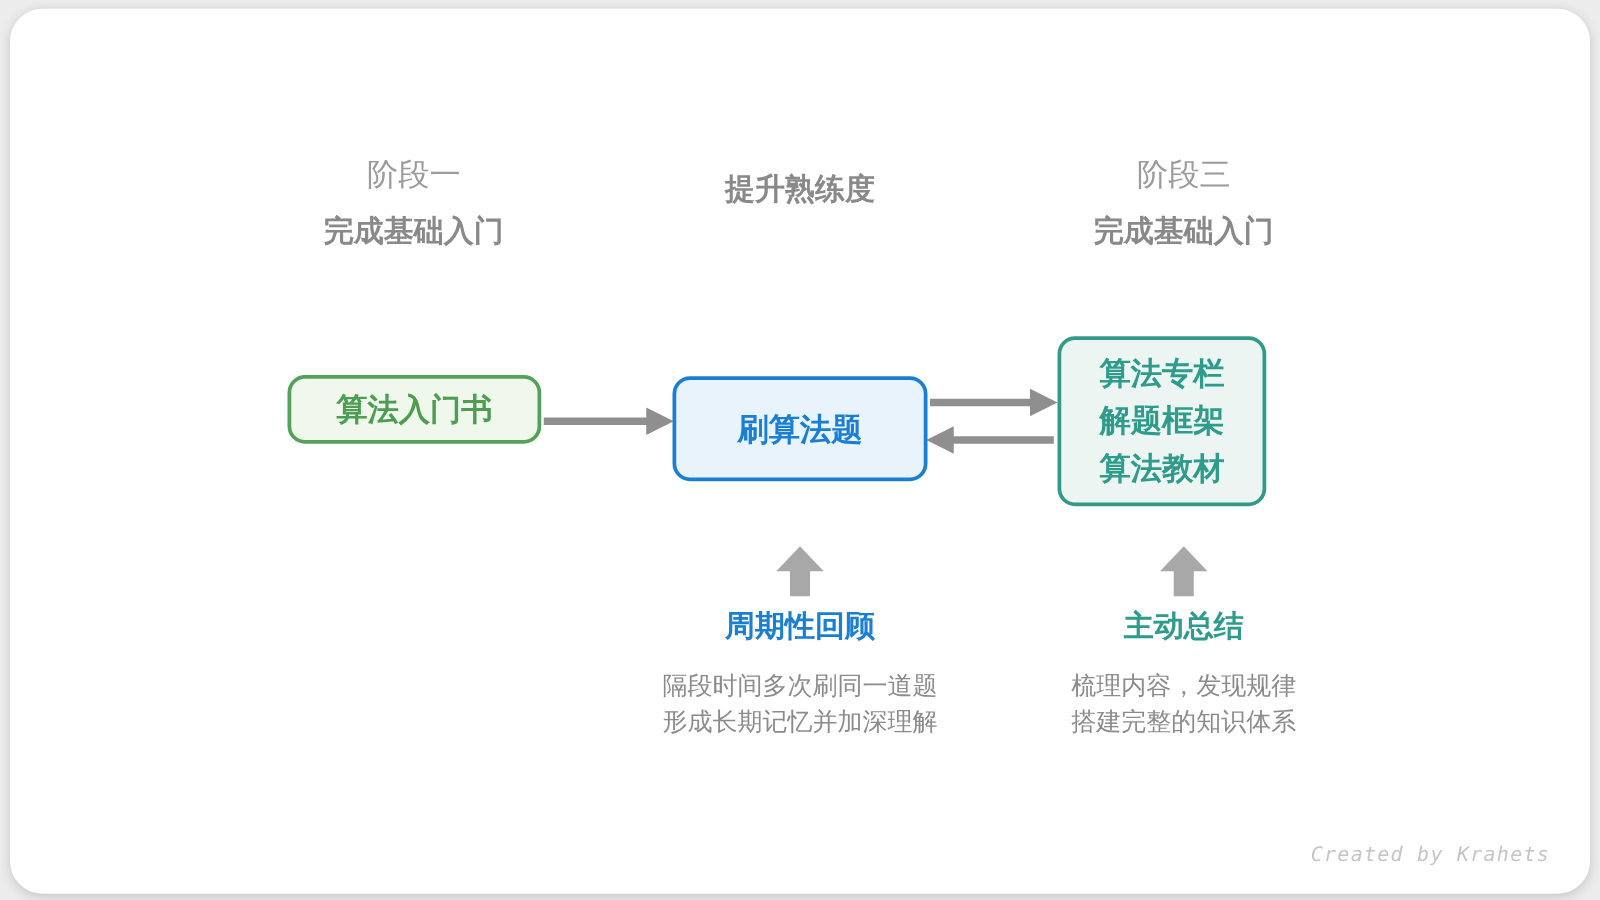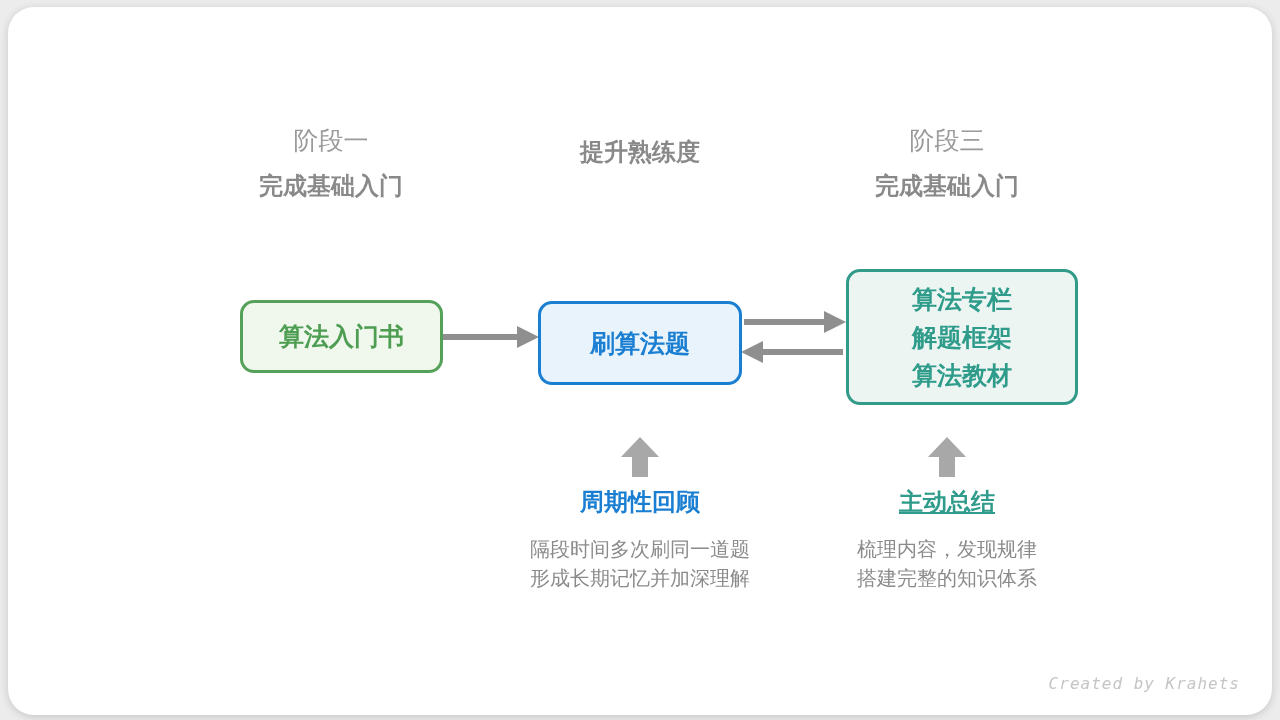--- a/index.html
+++ b/index.html
@@ -58,23 +58,23 @@
     border: 3px solid;
     border-radius: 14px;
     display: flex;
     flex-direction: column;
     align-items: center;
     justify-content: center;
     font-size: 25px;
     font-weight: bold;
     text-align: center;
   }
-  #node-intro-book { left: 240px; top: 300px; width: 203px; height: 73px; }
+  #node-intro-book { left: 230px; top: 300px; width: 203px; height: 55px; }
   #node-practice   { left: 538px; top: 301px; width: 204px; height: 84px; }
-  #node-resources  { left: 846px; top: 269px; width: 232px; height: 136px; }
+  #node-resources  { left: 846px; top: 269px; width: 167px; height: 136px; }
   #node-resources .node-line { line-height: 38px; }
 
   
   #connector-layer {
     position: absolute;
     left: 0; top: 0;
     width: 1280px;
     height: 720px;
     pointer-events: none;
   }
@@ -160,21 +160,21 @@
   </div>
 
   <div class="annotation" id="annotation-review">
     <div class="annotation-title" style="color: rgb(26, 127, 210);">周期性回顾</div>
     <div class="annotation-desc">
       <div>隔段时间多次刷同一道题</div>
       <div>形成长期记忆并加深理解</div>
     </div>
   </div>
   <div class="annotation" id="annotation-summary">
-    <div class="annotation-title" style="color: rgb(47, 156, 139); text-decoration: underline;">主动总结</div>
+    <div class="annotation-title" style="color: rgb(47, 156, 139);">主动总结</div>
     <div class="annotation-desc">
       <div>梳理内容，发现规律</div>
       <div>搭建完整的知识体系</div>
     </div>
   </div>
 
   <div id="credit">Created by Krahets</div>
 </div>
 
 </body></html>

